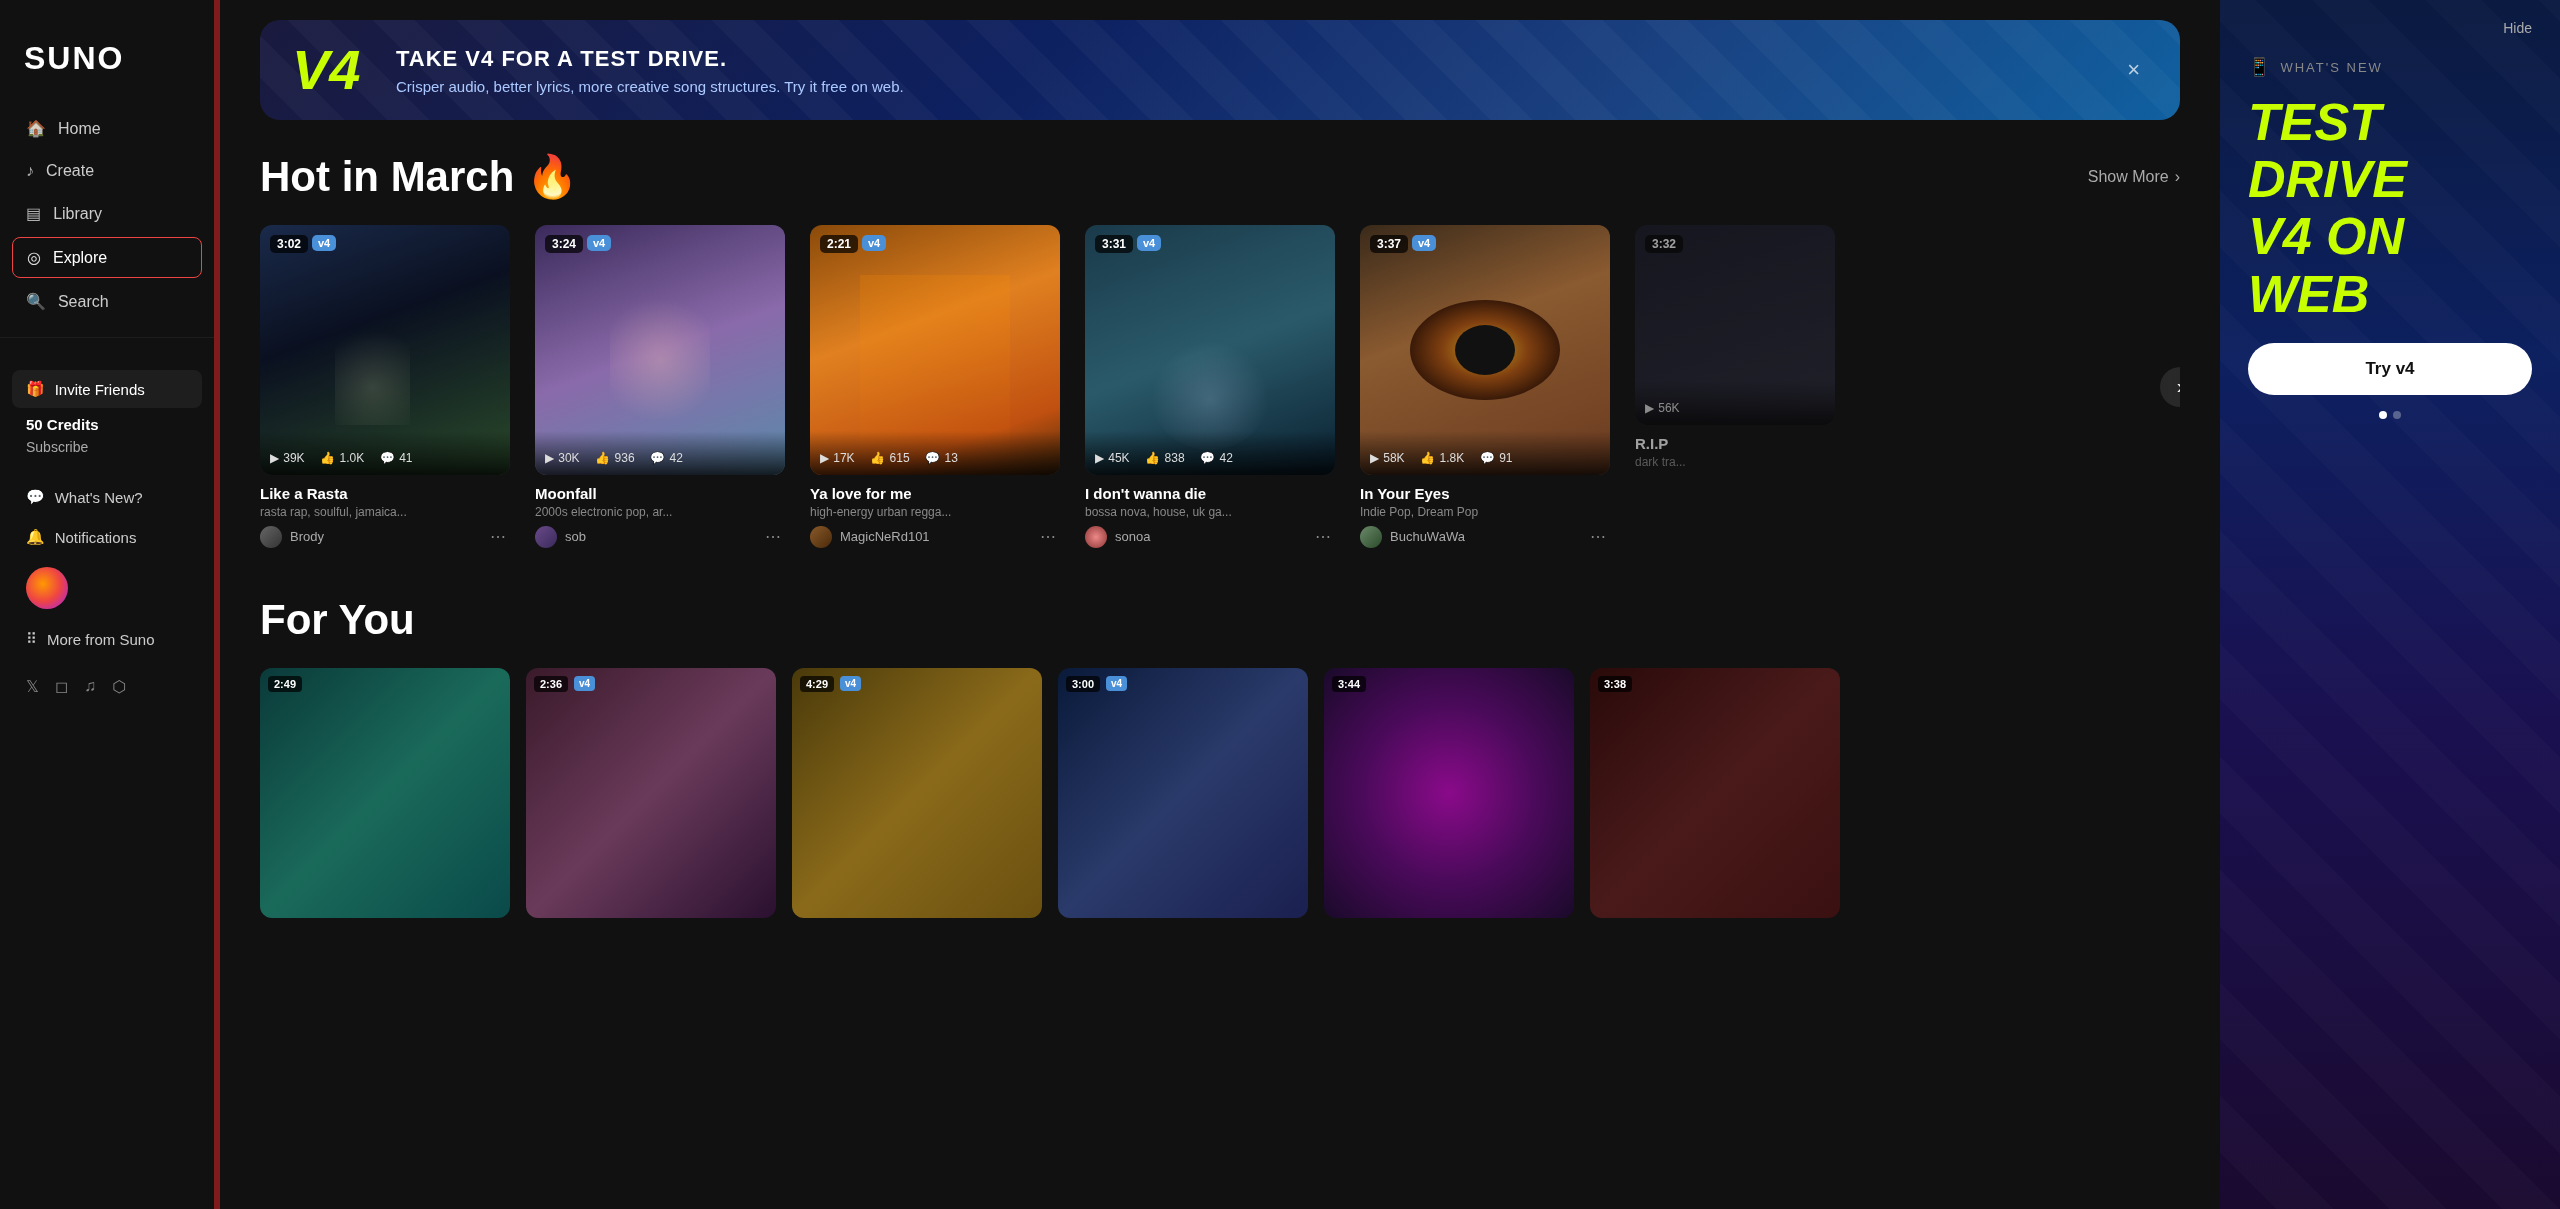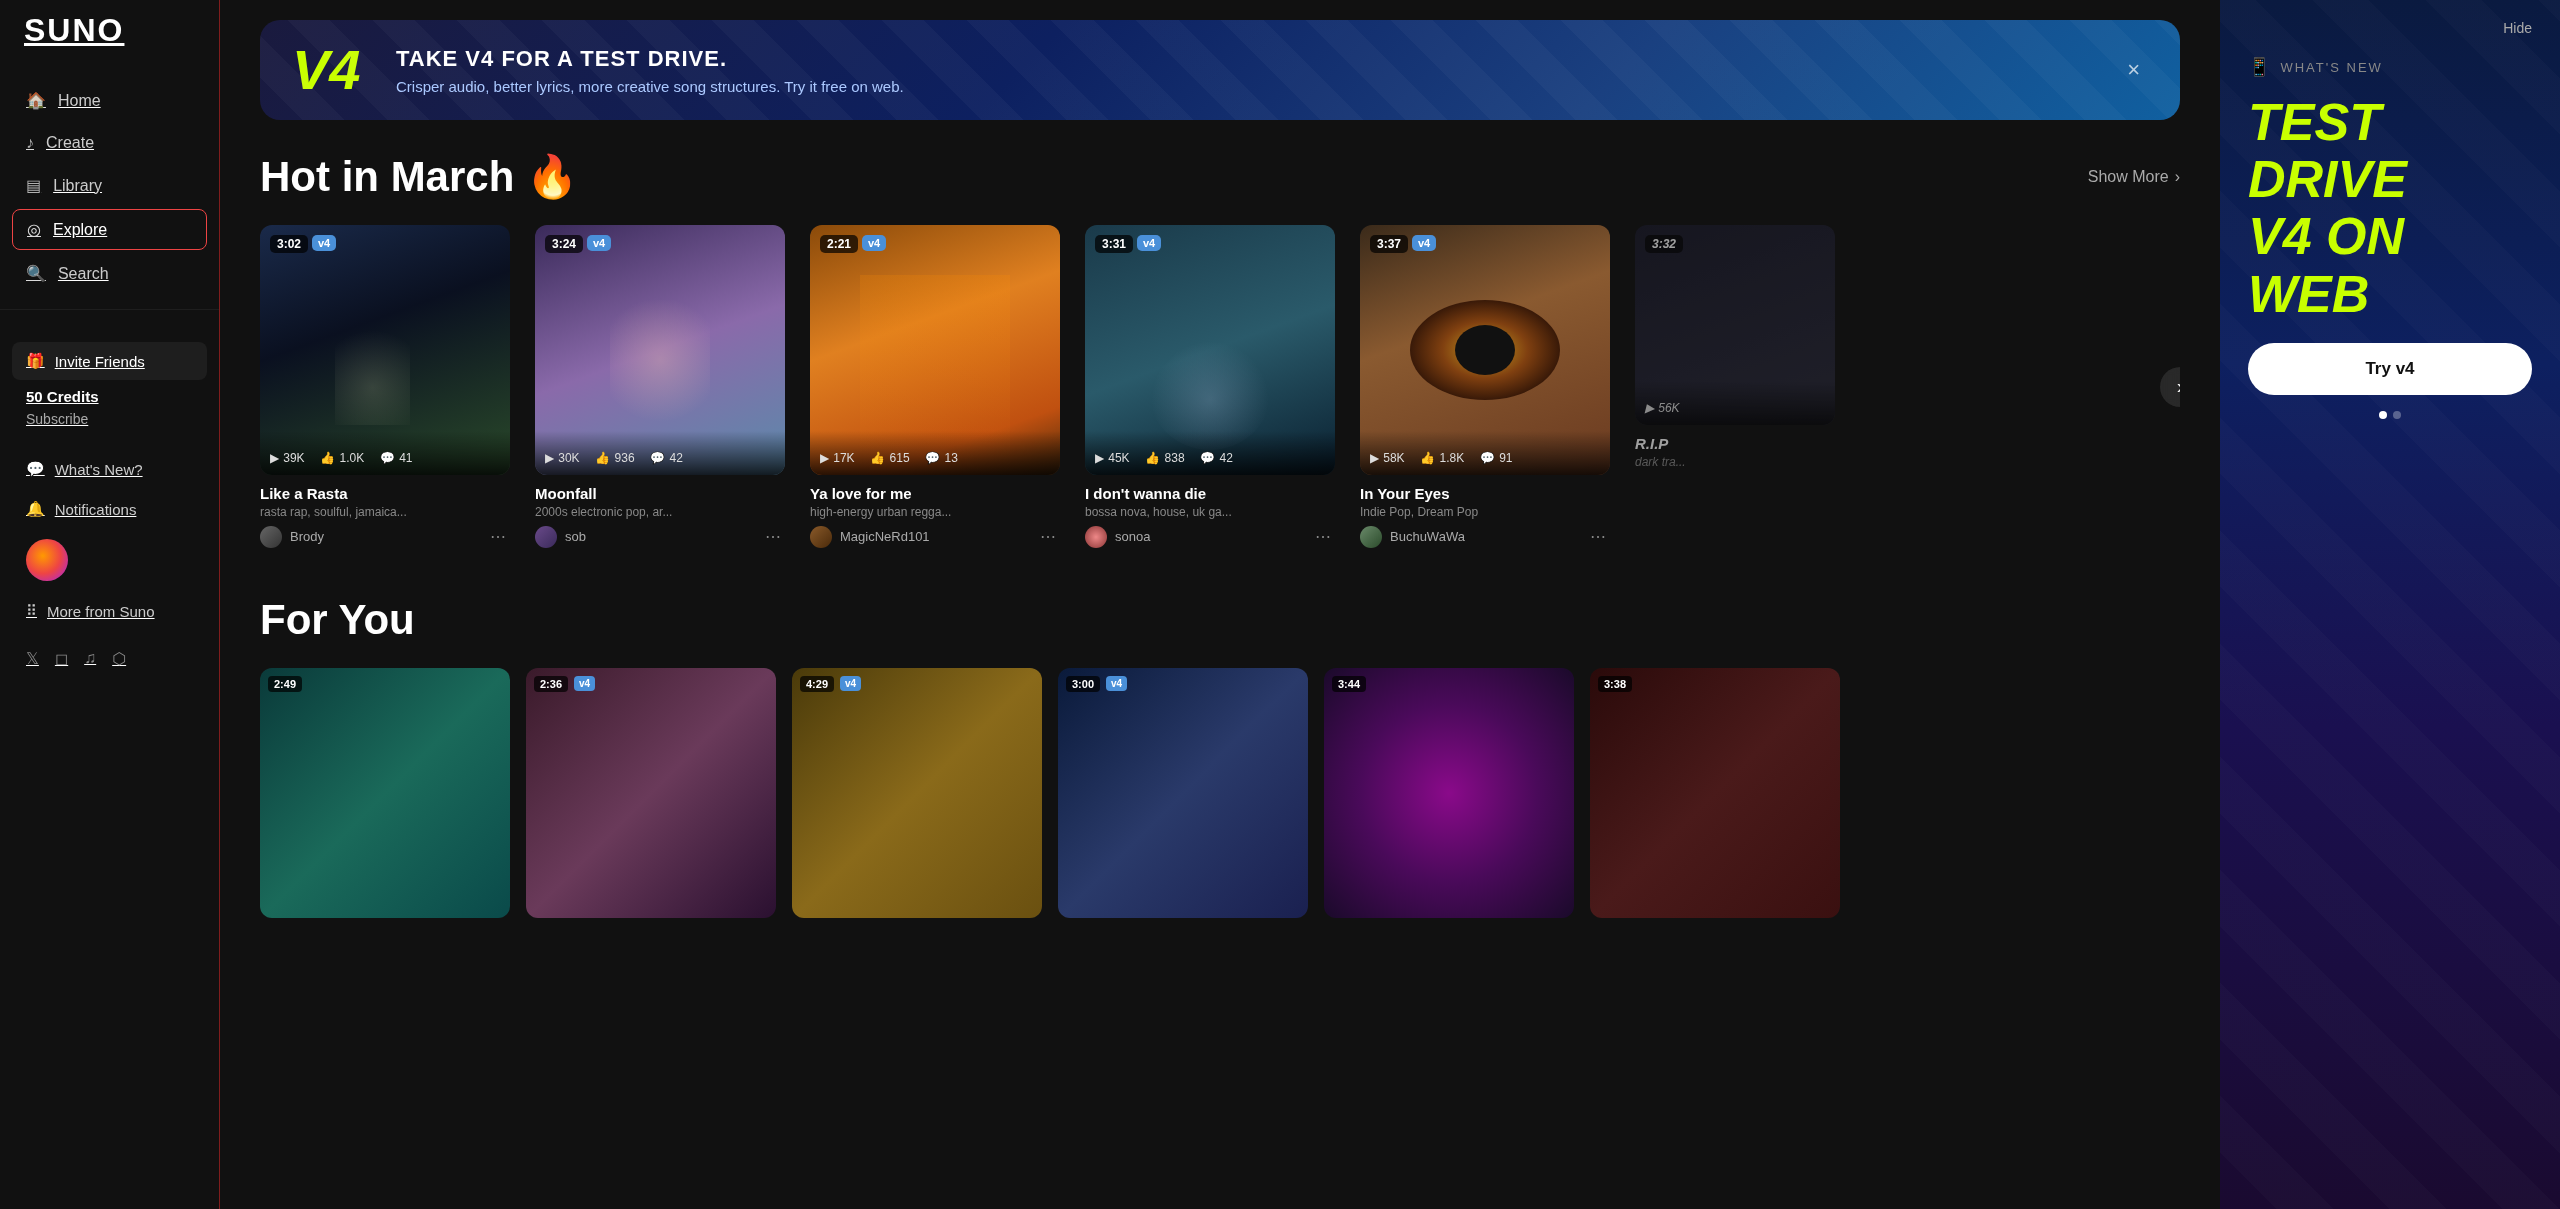--- a/index.html
+++ b/index.html
@@ -13,23 +13,22 @@
       overflow: hidden;
     }
 
     
     .sidebar {
       width: 220px;
       min-width: 220px;
       background: #111;
       display: flex;
       flex-direction: column;
-      padding: 12px 0;
-      border-right: 1px solid #7f1d1d;
-      text-decoration: underline;
+      padding: 40px 0;
+      border-right: 6px solid #7f1d1d;
     }
     .sidebar-logo {
       padding: 0 24px 32px 24px;
       font-size: 32px;
       font-weight: 900;
       color: #fff;
       letter-spacing: 2px;
     }
     .nav-items {
       display: flex;
@@ -693,21 +692,21 @@
       </div>
       <div class="card-title">In Your Eyes</div>
       <div class="card-genre">Indie Pop, Dream Pop</div>
       <div class="card-author">
         <div class="author-avatar" style="background:linear-gradient(135deg,#6a8a6a,#2a4a2a);"></div>
         <span class="author-name">BuchuWaWa</span>
         <button class="more-btn">⋯</button>
       </div>
     </div>
 
-    <div class="card" style="opacity:0.6;max-width:100px;overflow:hidden;font-style:italic;">
+    <div class="card" style="opacity:0.6;max-width:100px;overflow:hidden;">
       <div class="card-thumb">
         <div class="card-thumb-bg thumb-6" style="height:100%;"></div>
         <div class="card-badge">3:32</div>
         <div class="card-actions">
           <div class="card-action-item">
             <span>▶</span>
             <span>56K</span>
           </div>
         </div>
       </div>

